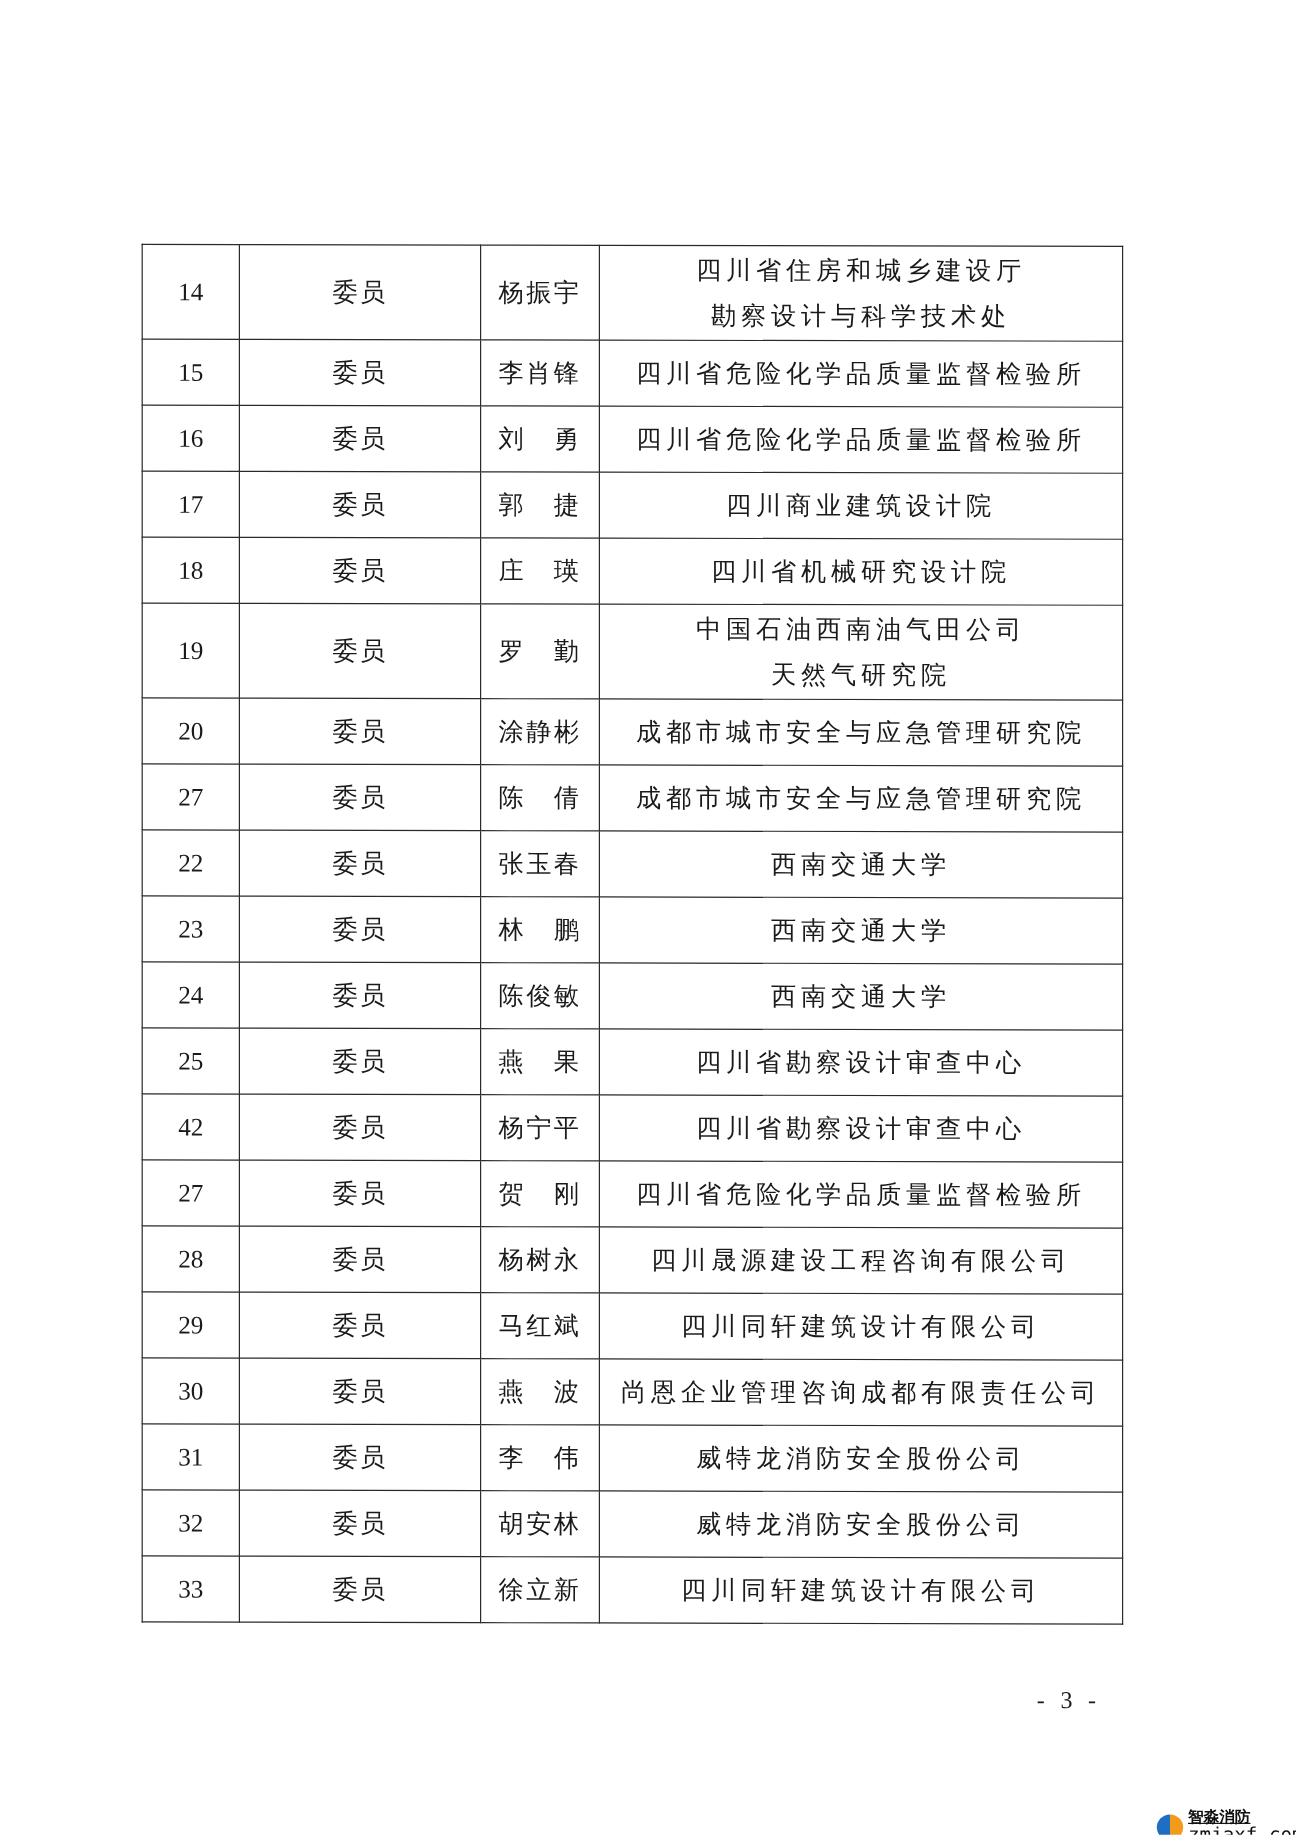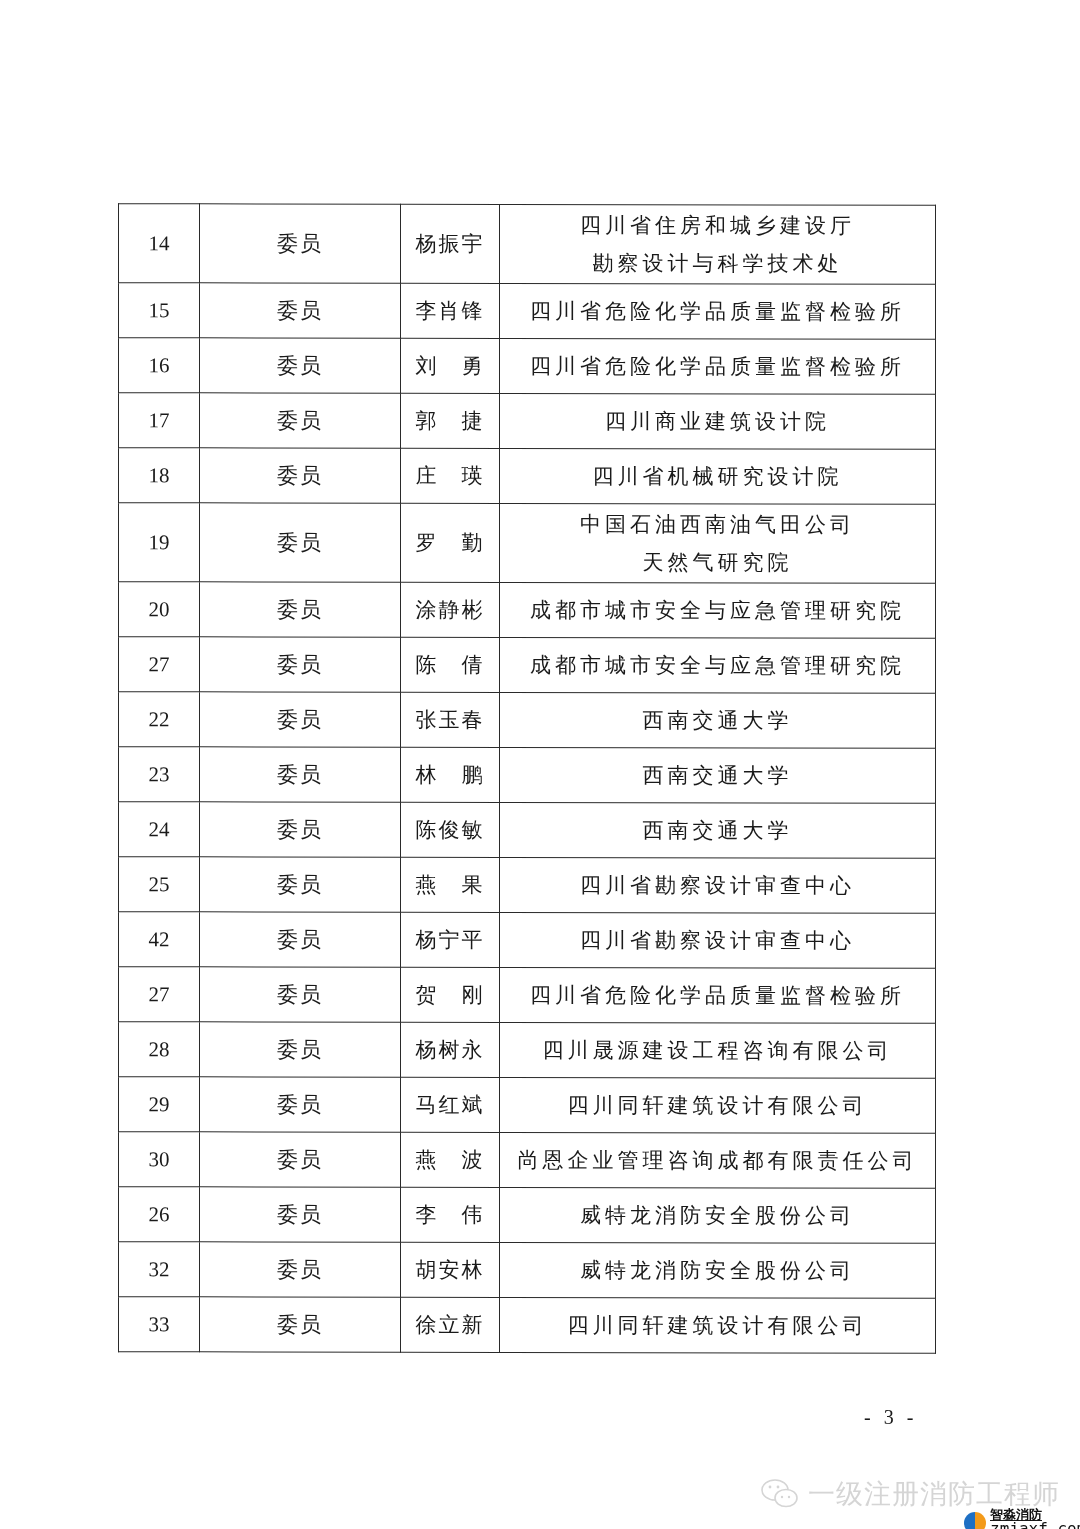--- a/index.html
+++ b/index.html
@@ -182,21 +182,21 @@
         </tr>
         <tr class="r1">
           <td class="c-no">30</td>
           <td class="c-role">委员</td>
           <td class="c-name">燕　波</td>
           <td class="c-org">
             <span class="line">尚恩企业管理咨询成都有限责任公司</span>
           </td>
         </tr>
         <tr class="r1">
-          <td class="c-no">26</td>
+          <td class="c-no">31</td>
           <td class="c-role">委员</td>
           <td class="c-name">李　伟</td>
           <td class="c-org">
             <span class="line">威特龙消防安全股份公司</span>
           </td>
         </tr>
         <tr class="r1">
           <td class="c-no">32</td>
           <td class="c-role">委员</td>
           <td class="c-name">胡安林</td>
@@ -210,31 +210,20 @@
           <td class="c-name">徐立新</td>
           <td class="c-org">
             <span class="line">四川同轩建筑设计有限公司</span>
           </td>
         </tr>
       </tbody>
   </table>
 
   <div class="pagenum">- 3 -</div>
 
-  <div class="watermark">
-    <svg class="wm-icon" viewBox="0 0 40 34">
-      <ellipse cx="15" cy="13" rx="13" ry="10" fill="none" stroke="#d5d5d5" stroke-width="1.6"></ellipse>
-      <ellipse cx="26" cy="21" rx="11" ry="8.5" fill="#fff" stroke="#d5d5d5" stroke-width="1.6"></ellipse>
-      <circle cx="10" cy="10" r="1.4" fill="#d5d5d5"></circle>
-      <circle cx="18" cy="10" r="1.4" fill="#d5d5d5"></circle>
-      <circle cx="22" cy="20" r="1.2" fill="#d5d5d5"></circle>
-      <circle cx="29" cy="20" r="1.2" fill="#d5d5d5"></circle>
-    </svg>
-    <span>一级注册消防工程师</span>
-  </div>
 
   <div class="logo">
     <div class="logo-mark"></div>
     <div class="logo-text">
       <span class="logo-cn">智淼消防</span>
       <span class="logo-url">zmjaxf.com</span>
     </div>
   </div>
 </div>
 

